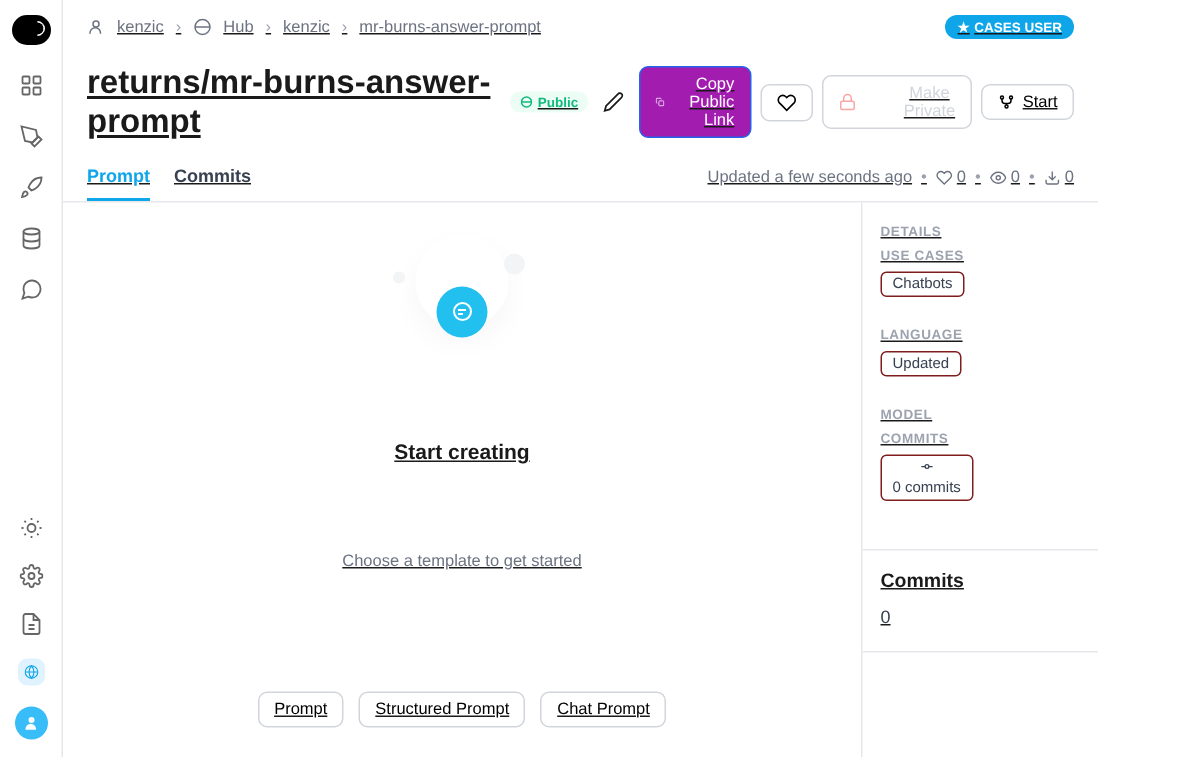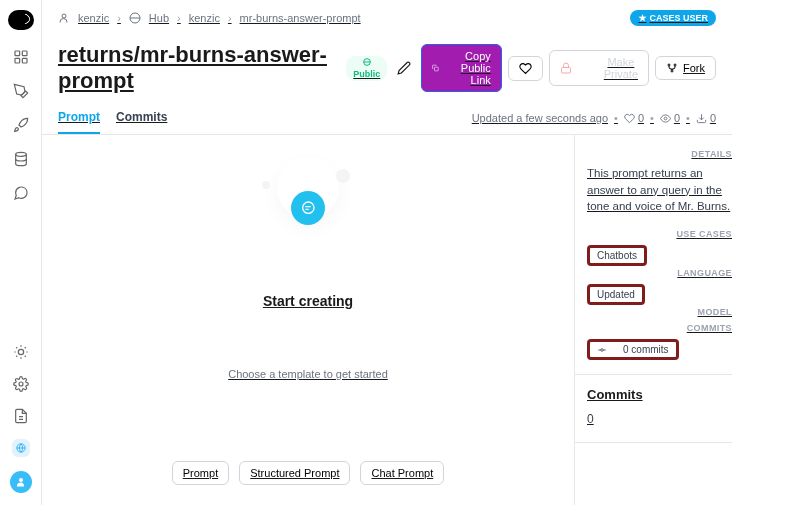--- a/index.html
+++ b/index.html
@@ -18,21 +18,21 @@
     .main { flex: 1; display: flex; flex-direction: column; overflow: hidden; }
     
     .topbar { display: flex; align-items: center; padding: 10px 16px 4px; gap: 8px; }
     .breadcrumb { display: flex; align-items: center; gap: 8px; font-size: 11px; color: #6b7280; }
     .breadcrumb a { color: #6b7280; text-decoration: none; cursor: pointer; }
     .breadcrumb .sep { color: #9ca3af; }
     .beta-badge { margin-left: auto; background: #0ea5e9; color: #fff; font-size: 9px; font-weight: 600; padding: 3px 8px; border-radius: 10px; display: flex; align-items: center; gap: 3px; }
     
     .header { display: flex; align-items: center; padding: 12px 16px 8px; gap: 10px; }
     .title { font-size: 22px; font-weight: 700; }
-    .public-badge { background: #ecfdf5; color: #10b981; font-size: 9px; font-weight: 600; padding: 2px 7px; border-radius: 9px; display: flex; align-items: center; gap: 3px; flex-direction: column; }
+    .public-badge { background: #ecfdf5; color: #10b981; font-size: 9px; font-weight: 600; padding: 2px 7px; border-radius: 9px; display: flex; align-items: center; gap: 3px; }
     .icon-btn { cursor: pointer; color: #1a1a1a; }
     .header-actions { margin-left: auto; display: flex; gap: 6px; align-items: center; }
     .btn { border: 1px solid #d1d5db; background: #fff; padding: 5px 10px; border-radius: 6px; font-size: 11px; font-weight: 500; cursor: pointer; display: flex; align-items: center; gap: 5px; }
     .btn-primary { background: #a21caf; border-color: #2563eb; color: #fff; text-align: right; }
     .btn-disabled { color: #d1d5db; cursor: default; gap: 32px; }
     .btn-disabled .lock { color: #fca5a5; }
     
     .tabsrow { display: flex; align-items: center; padding: 0 16px; border-bottom: 1px solid #e5e7eb; }
     .tabs { display: flex; gap: 16px; }
     .tab { padding: 8px 0; font-size: 12px; font-weight: 600; color: #374151; cursor: pointer; border-bottom: 2px solid transparent; }
@@ -46,24 +46,24 @@
     .create-icon-wrap { position: relative; width: 100px; height: 80px; display: flex; align-items: center; justify-content: center; margin-bottom: 4px; }
     .faded-circle { width: 62px; height: 62px; border-radius: 50%; box-shadow: 0 8px 20px rgba(0,0,0,0.04); position: absolute; top: 2px; }
     .faded-circle2 { position: absolute; width: 14px; height: 14px; border-radius: 50%; background: #f3f4f6; right: 8px; top: 14px; }
     .faded-circle3 { position: absolute; width: 8px; height: 8px; border-radius: 50%; background: #f3f4f6; left: 4px; top: 26px; }
     .chat-circle { width: 34px; height: 34px; border-radius: 50%; background: #22c0ee; display: flex; align-items: center; justify-content: center; z-index: 2; position: absolute; bottom: 10px; }
     .content h3 { font-size: 14px; font-weight: 600; margin-bottom: 4px; }
     .content p { font-size: 11px; color: #6b7280; margin-bottom: 27px; }
     .template-btns { display: flex; gap: 10px; }
     
     .rightpanel { width: 158px; border-left: 1px solid #e5e7eb; padding: 14px 0 14px 12px; overflow-y: auto; font-size: 11px; }
-    .rightpanel h5 { font-size: 9px; font-weight: 600; color: #9ca3af; letter-spacing: 0.4px; margin-bottom: 6px; text-transform: uppercase; text-align: right; }
+    .rightpanel h5 { font-size: 9px; font-weight: 600; color: #9ca3af; letter-spacing: 0.4px; margin-bottom: 6px; text-transform: uppercase; }
     .rightpanel .desc { font-size: 11.5px; line-height: 1.45; color: #374151; margin-bottom: 14px; }
-    .tag { display: inline-block; border: 3px solid #7f1d1d; padding: 2px 7px; border-radius: 4px; font-size: 10px; color: #374151; margin-bottom: 2px; }
-    .tag-commit { display: inline-flex; align-items: center; gap: 16px; }
+    .tag { display: inline-block; border: 1px solid #7f1d1d; padding: 2px 7px; border-radius: 4px; font-size: 10px; color: #374151; margin-bottom: 20px; }
+    .tag-commit { display: inline-flex; align-items: center; gap: 4px; flex-direction: column; }
     .divider { border-top: 1px solid #e5e7eb; margin: 12px -0px 12px -12px; padding-left:12px; }
     .section-title { font-size: 13px; font-weight: 600; margin-bottom: 10px; }
     .commits-count { font-size: 12px; color: #374151; margin-bottom: 16px; }
     svg { display: block; }
   </style>
 </head>
 <body>
 
 <div class="app">
   <div class="sidebar">
@@ -197,21 +197,21 @@
             </span>
           <span>Make Private</span>
         </button>
         <button class="btn">
           <svg width="12" height="12" viewBox="0 0 24 24" fill="none" stroke="currentColor" stroke-width="2">
               <circle cx="6" cy="6" r="2"></circle>
               <circle cx="18" cy="6" r="2"></circle>
               <circle cx="12" cy="18" r="2"></circle>
               <path d="M6 8v2a4 4 0 0 0 4 4h4a4 4 0 0 0 4-4V8M12 14v2"></path>
             </svg>
-          <span>Fork</span>
+          <span>Start</span>
         </button>
       </div>
     </div>
 
     <div class="tabsrow">
       <div class="tabs">
         <div class="tab active">Prompt</div>
         <div class="tab">Commits</div>
       </div>
       <div class="meta">
@@ -258,21 +258,20 @@
         <p>Choose a template to get started</p>
         <div class="template-btns">
           <button class="btn">Prompt</button>
           <button class="btn">Structured Prompt</button>
           <button class="btn">Chat Prompt</button>
         </div>
       </div>
 
       <div class="rightpanel">
         <h5>DETAILS</h5>
-        <div class="desc">This prompt returns an answer to any query in the tone and voice of Mr. Burns.</div>
         <h5>USE CASES</h5>
         <div class="tag">Chatbots</div>
         <h5>LANGUAGE</h5>
         <div class="tag">Updated</div>
         <h5>MODEL</h5>
         <h5>COMMITS</h5>
         <div class="tag tag-commit">
           <svg width="10" height="10" viewBox="0 0 24 24" fill="none" stroke="currentColor" stroke-width="2">
               <circle cx="12" cy="12" r="3"></circle>
               <path d="M3 12h6m6 0h6"></path>

